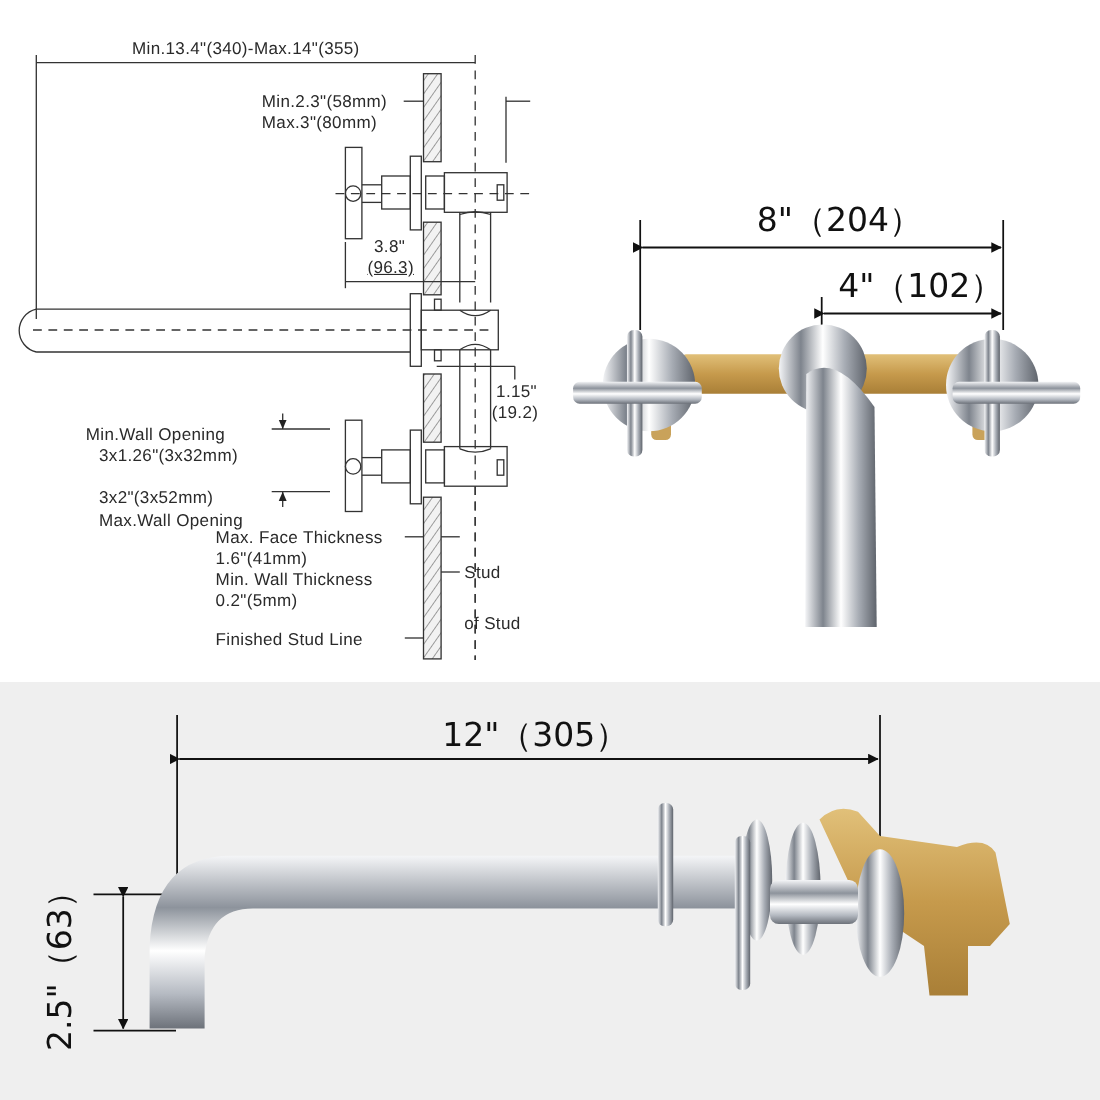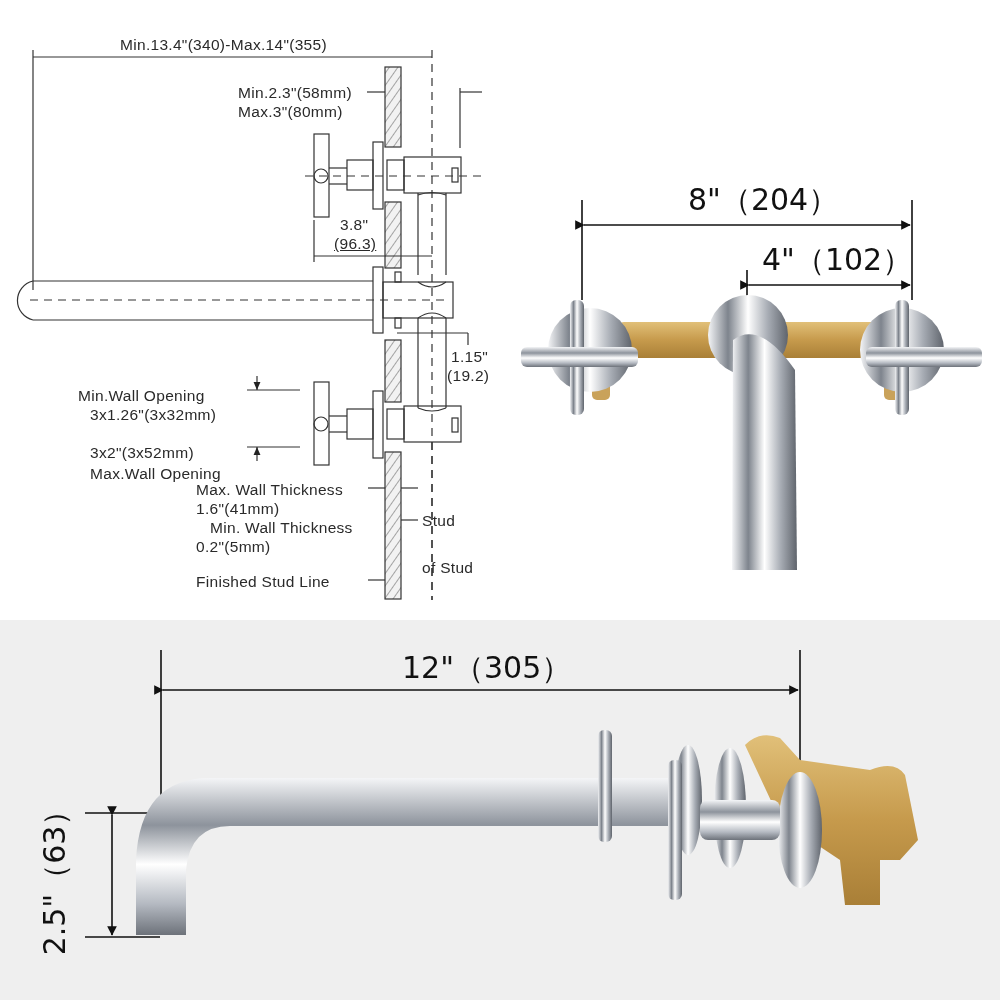--- a/index.html
+++ b/index.html
@@ -162,23 +162,23 @@
 <div class="lbl" style="left:238px; top:83px;">Min.2.3"(58mm)</div>
 <div class="lbl" style="left:238px; top:102px;">Max.3"(80mm)</div>
 <div class="lbl" style="left:340px; top:215px;">3.8"</div>
 <div class="lbl" style="left:334px; top:234px;text-decoration:underline;">(96.3)</div>
 <div class="lbl" style="left:451px; top:347px;">1.15"</div>
 <div class="lbl" style="left:447px; top:366px;">(19.2)</div>
 <div class="lbl" style="left:78px; top:386px;">Min.Wall Opening</div>
 <div class="lbl" style="left:90px; top:405px;">3x1.26"(3x32mm)</div>
 <div class="lbl" style="left:90px; top:436px;margin-top:28px;">Max.Wall Opening</div>
 <div class="lbl" style="left:90px; top:443px;">3x2"(3x52mm)</div>
-<div class="lbl" style="left:196px; top:480px;">Max. Wall Thickness</div>
+<div class="lbl" style="left:196px; top:480px;">Max. Face Thickness</div>
 <div class="lbl" style="left:196px; top:499px;">1.6"(41mm)</div>
-<div class="lbl" style="left:210px; top:518px;">Min. Wall Thickness</div>
+<div class="lbl" style="left:196px; top:518px;">Min. Wall Thickness</div>
 <div class="lbl" style="left:196px; top:537px;">0.2"(5mm)</div>
 <div class="lbl" style="left:422px; top:511px;">Stud</div>
 <div class="lbl" style="left:422px; top:530px;margin-top:28px;">of Stud</div>
 <div class="lbl" style="left:196px; top:572px;">Finished Stud Line</div>
 
 <div class="big" style="left:688px; top:180px; font-size:30px;">8"（204）</div>
 <div class="big" style="left:762px; top:240px; font-size:30px;">4"（102）</div>
 
 <div class="big" style="left:402px; top:648px; font-size:30px;">12"（305）</div>
 <div class="big" style="left:-30px; top:855px; font-size:30px; transform:rotate(-90deg); transform-origin:center; width:170px; text-align:center;">2.5"（63）</div>

